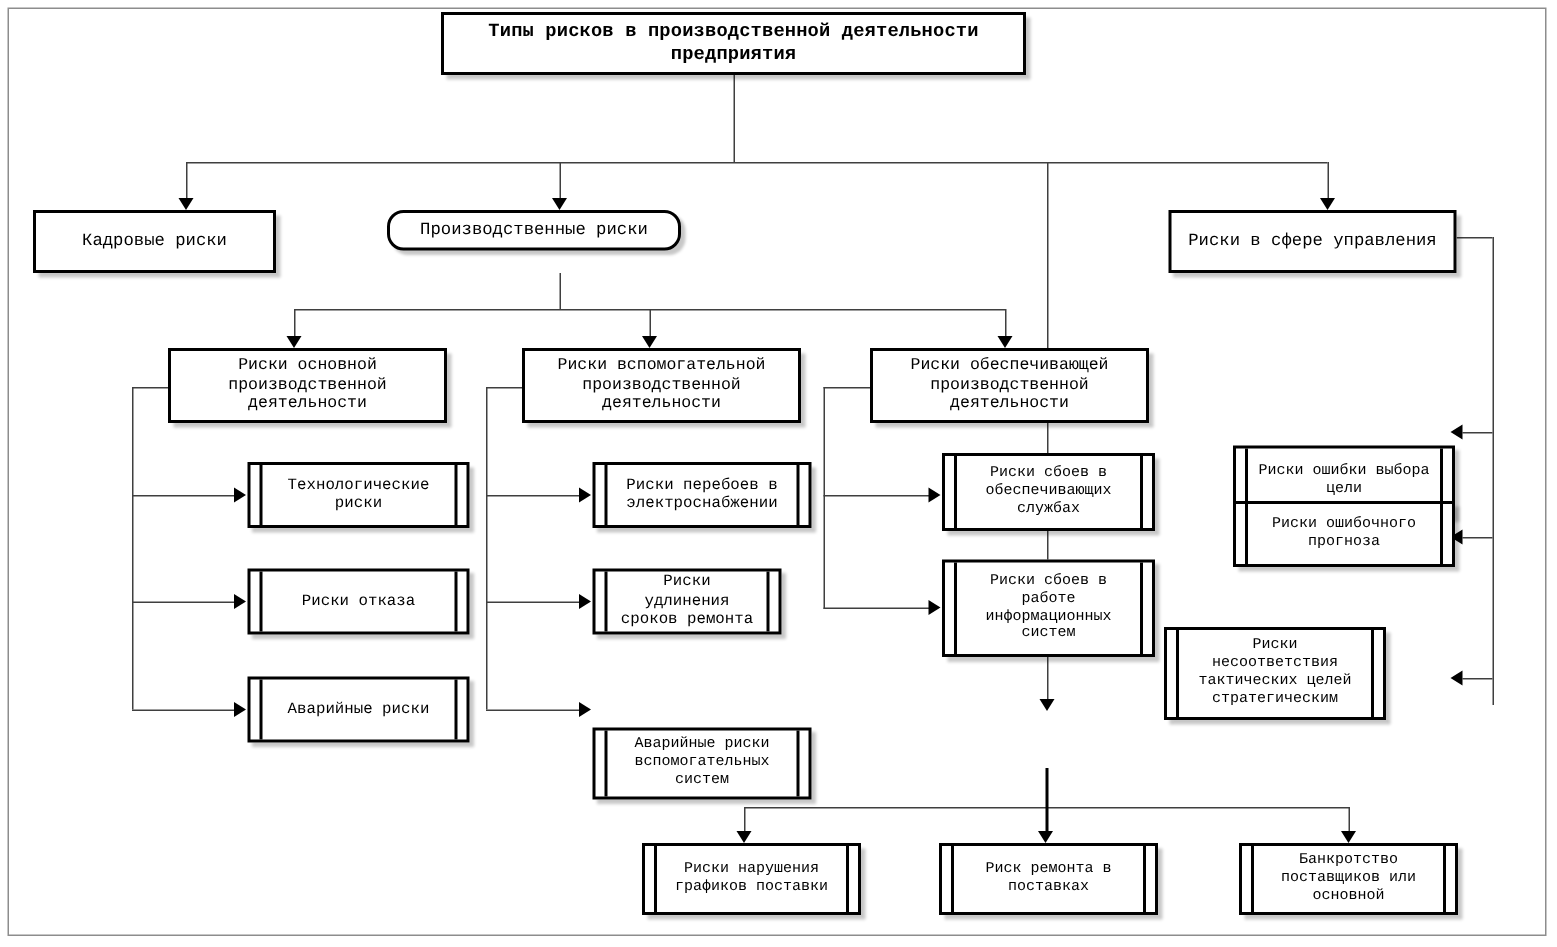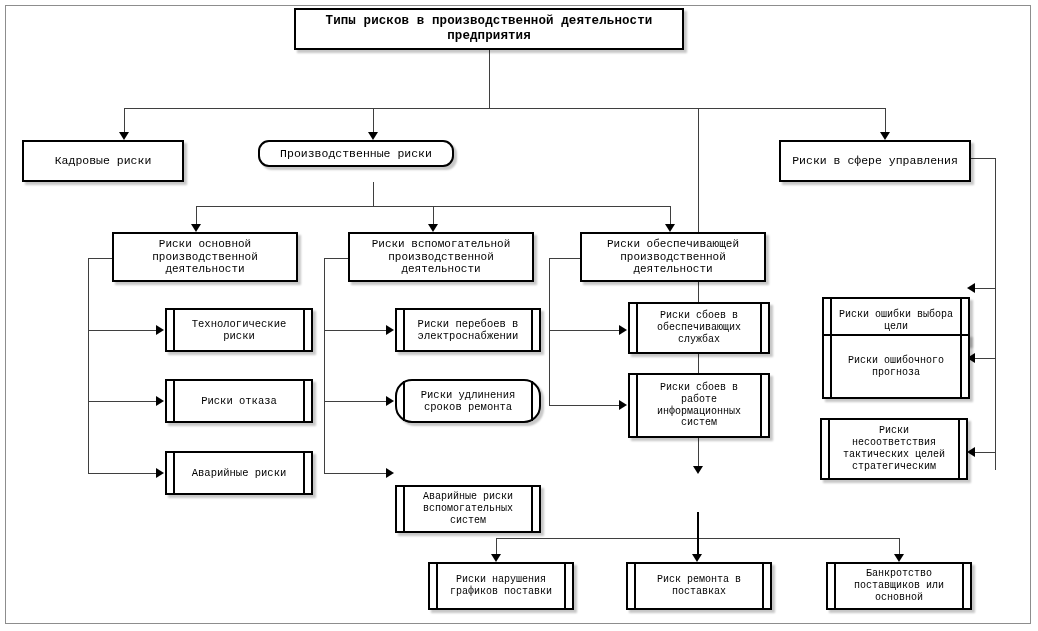--- a/index.html
+++ b/index.html
@@ -158,21 +158,21 @@
 
   <div class="ln h" style="left:324px;top:401px;width:64px;height:1px;"></div>
   <div class="arw right" style="left:386px;top:396px;"></div>
 
   <div class="ln h" style="left:324px;top:473px;width:64px;height:1px;"></div>
   <div class="arw right" style="left:386px;top:468px;"></div>
 
   <div class="node preset" style="left:395px;top:308px;width:146px;height:44px;">
     <span class="lbl">Риски перебоев в электроснабжении</span>
   </div>
-  <div class="node preset" style="left:395px;top:379px;width:146px;height:44px;border-radius:17px;">
+  <div class="node preset" style="left:395px;top:379px;width:126px;height:44px;">
     <span class="lbl">Риски удлинения сроков ремонта</span>
   </div>
   <div class="node preset sm" style="left:395px;top:449px;width:146px;height:48px;margin-top:36px;">
     <span class="lbl">Аварийные риски вспомогательных систем</span>
   </div>
 
   <div class="ln h" style="left:549px;top:258px;width:32px;height:1px;"></div>
   <div class="ln v" style="left:549px;top:258px;height:148px;"></div>
 
   <div class="ln h" style="left:549px;top:330px;width:72px;height:1px;"></div>
@@ -196,24 +196,24 @@
 
   <div class="ln h" style="left:975px;top:358px;width:20px;height:1px;"></div>
   <div class="arw left" style="left:967px;top:353px;"></div>
 
   <div class="ln h" style="left:975px;top:452px;width:20px;height:1px;"></div>
   <div class="arw left" style="left:967px;top:447px;"></div>
 
   <div class="node preset sm" style="left:822px;top:264px;width:148px;height:48px;margin-top:33px;">
     <span class="lbl">Риски ошибки выбора цели</span>
   </div>
-  <div class="node preset sm" style="left:822px;top:334px;width:148px;height:65px;text-align:center;">
+  <div class="node preset sm" style="left:822px;top:334px;width:148px;height:44px;text-align:center;">
     <span class="lbl">Риски ошибочного прогноза</span>
   </div>
-  <div class="node preset sm" style="left:820px;top:418px;width:148px;height:62px;">
+  <div class="node preset sm" style="left:776px;top:418px;width:148px;height:62px;">
     <span class="lbl">Риски несоответствия тактических целей стратегическим</span>
   </div>
 
 
   <div class="ln thick v" style="left:697px;top:512px;height:26px;"></div>
   <div class="ln h" style="left:496px;top:538px;width:404px;height:1px;"></div>
 
   <div class="ln v" style="left:496px;top:538px;height:18px;"></div>
   <div class="arw down" style="left:491px;top:554px;"></div>
 

